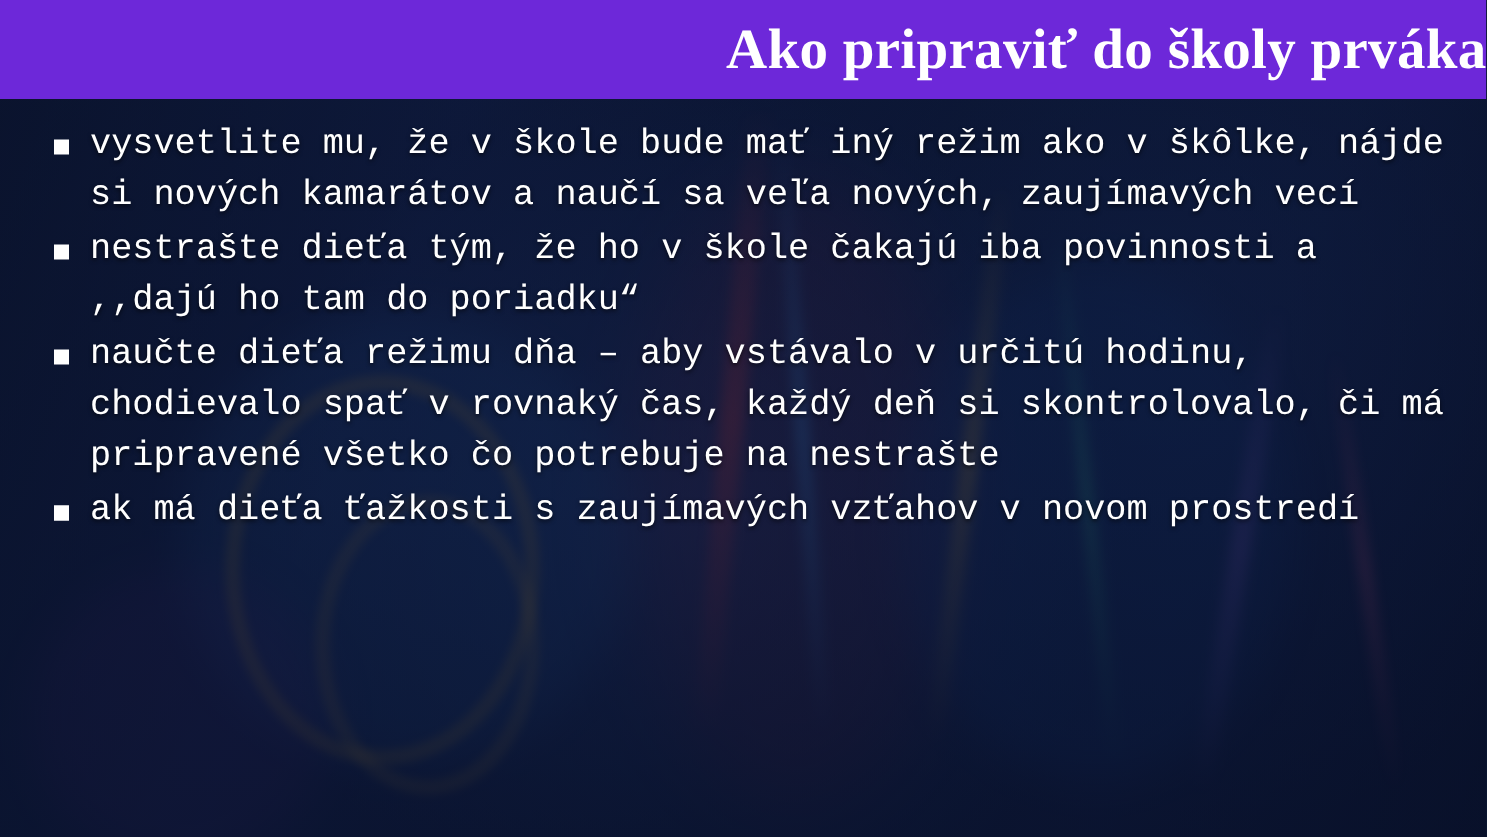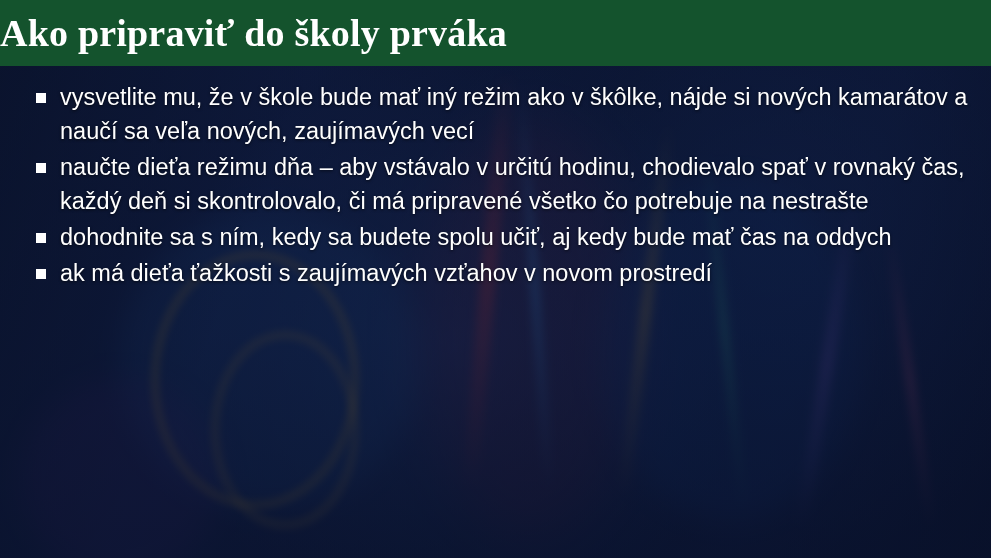--- a/index.html
+++ b/index.html
@@ -68,24 +68,24 @@
     background: linear-gradient(180deg, rgba(8,16,40,0.55) 0%, rgba(8,16,40,0.62) 60%, rgba(8,16,40,0.72) 100%);
   }
 
   
   .title-bar {
     position: absolute;
     left: 0;
     top: 0;
     width: 991px;
     height: 66px;
-    background: #14532d;
+    background: #6d28d9;
     display: flex;
     align-items: center;
-    justify-content: flex-start;
+    justify-content: flex-end;
     z-index: 3;
   }
   .title-text {
     font-family: "Liberation Serif", serif;
     font-weight: bold;
     font-size: 38px;
     color: #ffffff;
     letter-spacing: 0.2px;
     white-space: nowrap;
     line-height: 1;
@@ -107,21 +107,21 @@
     margin: 0;
     padding: 0;
   }
   ul.bullets > li {
     position: relative;
     padding-left: 40px;
     margin: 0 0 2px 0;
     color: #ffffff;
     font-size: 23.5px;
     line-height: 1.45;
-    font-family: Liberation Sans, sans-serif;
+    font-family: Liberation Mono, monospace;
     text-shadow: 0 1px 3px rgba(0,0,0,0.65);
   }
   ul.bullets > li .marker {
     position: absolute;
     left: 16px;
     top: 13px;
     width: 10px;
     height: 10px;
     background: #ffffff;
     display: block;
@@ -155,28 +155,28 @@
   </div>
 
   <div class="content">
     <ul class="bullets">
       <li>
         <span class="marker"></span>
         <span>vysvetlite mu, že v škole bude mať iný režim ako v škôlke, nájde si nových kamarátov a naučí sa veľa nových, zaujímavých vecí</span>
       </li>
       <li>
         <span class="marker"></span>
+        <span>nestrašte dieťa tým, že ho v škole čakajú iba povinnosti a ,,dajú ho tam do poriadku“</span>
       </li>
       <li>
         <span class="marker"></span>
         <span>naučte dieťa režimu dňa – aby vstávalo v určitú hodinu, chodievalo spať v rovnaký čas, každý deň si skontrolovalo, či má pripravené všetko čo potrebuje na nestrašte</span>
       </li>
       <li>
         <span class="marker"></span>
-        <span>dohodnite sa s ním, kedy sa budete spolu učiť, aj kedy bude mať čas na oddych</span>
       </li>
       <li>
         <span class="marker"></span>
         <span>ak má dieťa ťažkosti s zaujímavých vzťahov v novom prostredí</span>
       </li>
     </ul>
   </div>
 
 </div>
 

